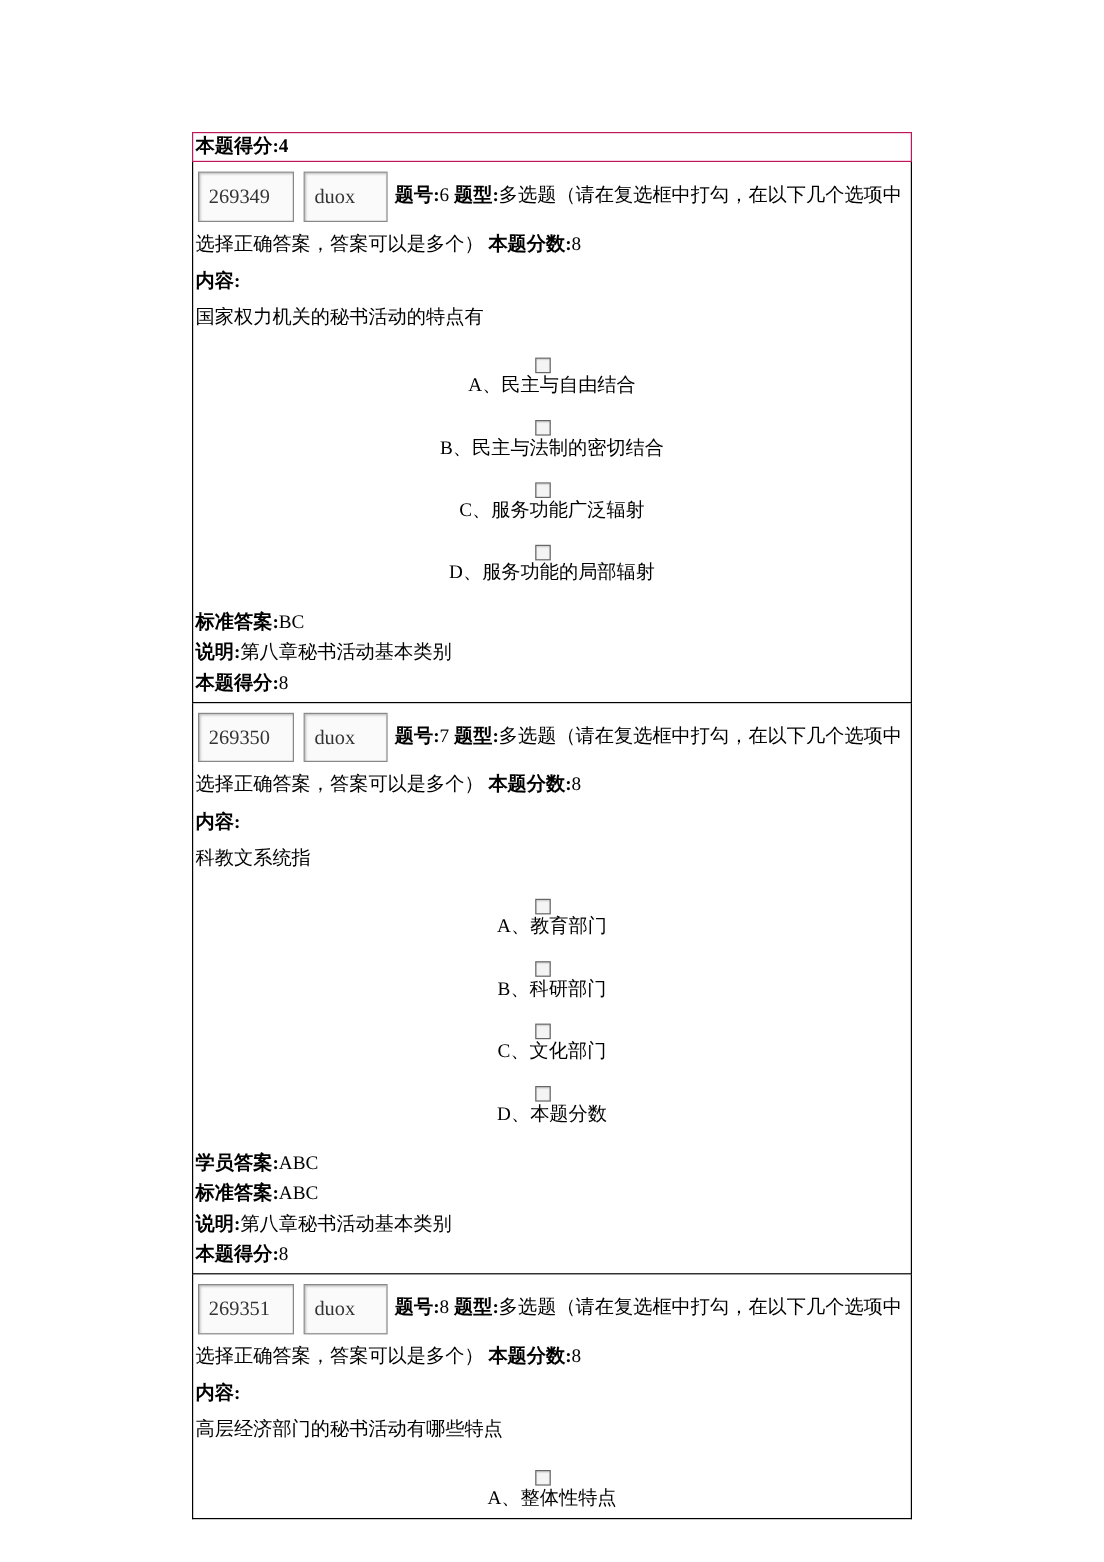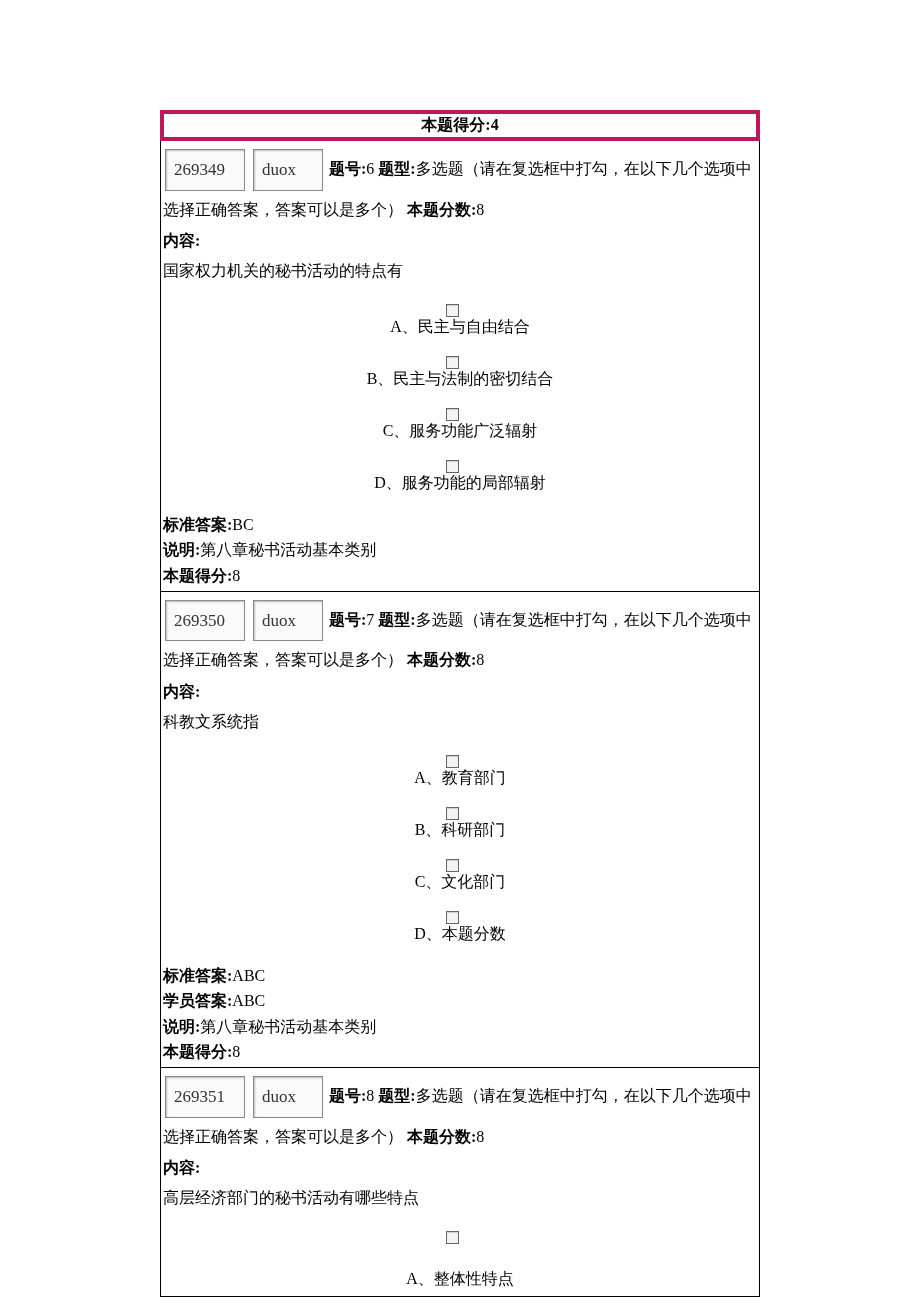--- a/index.html
+++ b/index.html
@@ -1,27 +1,27 @@
 <!DOCTYPE html>
 <html><head>
   <meta charset="utf-8">
   <style>
     * { margin: 0; padding: 0; box-sizing: border-box; }
     body { font-family: "SimSun", serif; font-size: 16px; background: #fff; padding: 0; width: 920px; }
     .page { padding: 110px 160px 60px 160px; }
-    .score-row { border: 4px solid #be185d; padding: 1px 2px; font-weight: bold; text-align: center; }
+    .score-row { border: 1px solid #be185d; padding: 1px 2px; font-weight: bold; }
     .question-block { border: 1px solid #000; border-top: none; padding: 6px 2px 2px 2px; }
     .input-box { display: inline-block; border: 1px solid #888; box-shadow: inset 1px 1px 2px rgba(0,0,0,0.25); background: #fafafa; padding: 2px 8px; font-family: inherit; font-size: 17px; color: #333; margin: 2px 2px; vertical-align: middle; }
     .input-id { width: 80px; text-align: left; }
     .input-type { width: 70px; text-align: left; }
     .bold { font-weight: bold; }
     .line { margin: 1px 0; line-height: 1.8; }
     .content-label { font-weight: bold; }
     .choice-row { margin: 18px 0 18px 0; display: flex; align-items: center; flex-direction: column; }
-    .choice-row:last-of-type { margin-bottom: 20px; gap: 25px; }
+    .choice-row:last-of-type { margin-bottom: 20px; }
     .checkbox { display: inline-block; width: 13px; height: 13px; border: 1px solid #666; background: #f4f4f4; margin-right: 18px; margin-left: 2px; vertical-align: middle; box-shadow: inset 0 1px 1px rgba(0,0,0,0.15); }
     .choice-text { vertical-align: middle; }
     .answer-row { font-weight: bold; line-height: 1.6; }
     .answer-row .normal { font-weight: normal; }
     .desc-row { line-height: 1.6; }
     .desc-row .label { font-weight: bold; }
     .q-intro { line-height: 2.1; }
   </style>
 </head>
 <body>
@@ -93,24 +93,24 @@
     <div class="choice-row">
       <span class="checkbox"></span>
       <span class="choice-text">C、文化部门</span>
     </div>
     <div class="choice-row">
       <span class="checkbox"></span>
       <span class="choice-text">D、本题分数</span>
     </div>
 
     <div class="answer-row">
-      <span>标准答案:</span><span class="normal">ABC</span>
+      <span>学员答案:</span><span class="normal">ABC</span>
     </div>
     <div class="answer-row">
-      <span>学员答案:</span><span class="normal">ABC</span>
+      <span>标准答案:</span><span class="normal">ABC</span>
     </div>
     <div class="desc-row">
       <span class="label">说明:</span><span>第八章秘书活动基本类别</span>
     </div>
     <div class="answer-row">
       <span>本题得分:</span><span class="normal">8</span>
     </div>
   </div>
 
   <div class="question-block">

